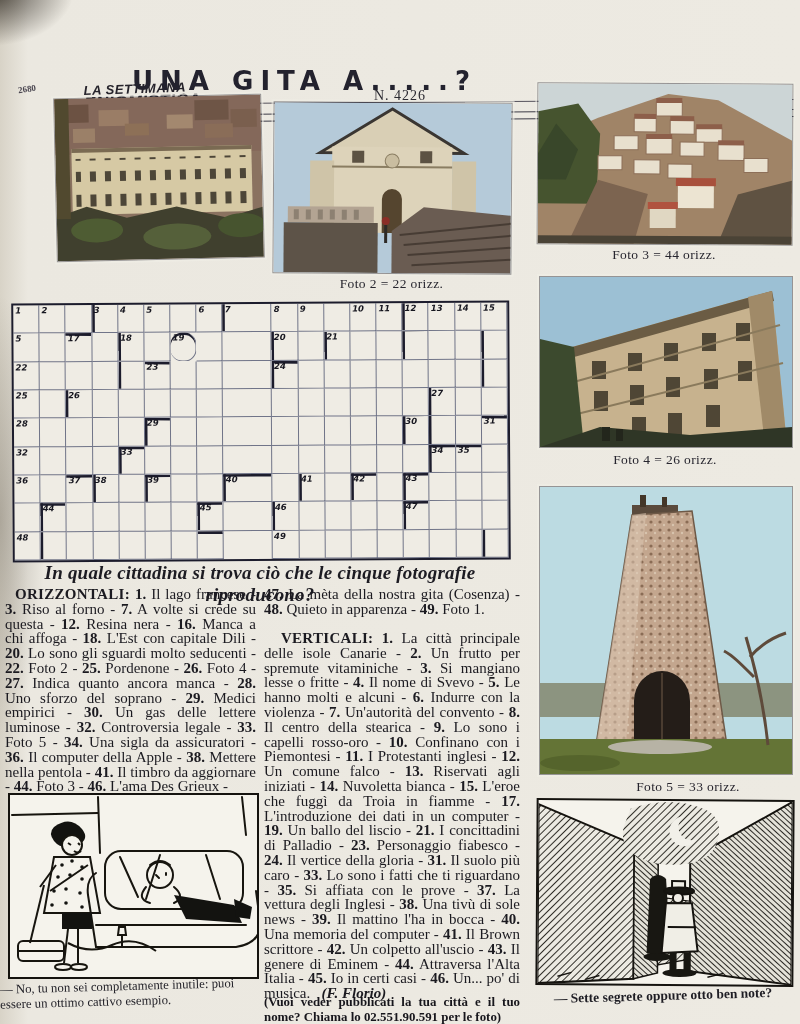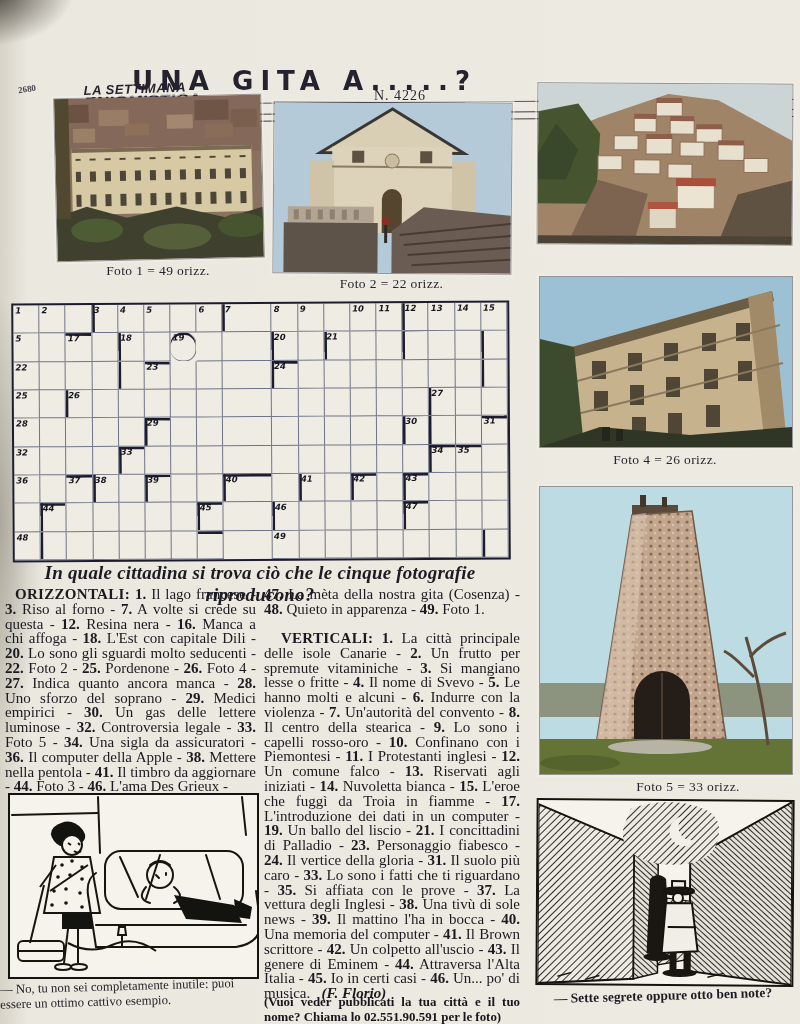--- a/index.html
+++ b/index.html
@@ -103,21 +103,20 @@
       <rect x="16" y="50" width="180" height="4" fill="#7a6a52"></rect>
       <rect x="20" y="60" width="172" height="23" fill="url(#winpat)"></rect>
       <rect x="20" y="88" width="172" height="23" fill="url(#winpat)"></rect>
       <polygon points="0,162 0,118 30,108 70,120 120,110 170,122 206,112 206,162" fill="#40402e"></polygon>
       <ellipse cx="40" cy="132" rx="26" ry="12" fill="#4e5c33"></ellipse>
       <ellipse cx="120" cy="140" rx="34" ry="13" fill="#55603a"></ellipse>
       <ellipse cx="185" cy="130" rx="24" ry="12" fill="#47542f"></ellipse>
       <rect x="0" y="0" width="14" height="120" fill="#51492f"></rect>
     </svg>
   </figure>
-  <figcaption class="abs caption" style="left:55px;top:263px;width:206px;">Foto 1 = 49 orizz.</figcaption>
 
   <figure class="abs photo" style="left:273px;top:102px;width:237px;height:170px;transform:rotate(.4deg);">
     <svg viewBox="0 0 237 170" width="237" height="170">
       <rect width="237" height="170" fill="#b5cad9"></rect>
       <polygon points="118,6 46,50 190,50" fill="#d9cfb5" stroke="#3a3632" stroke-width="3"></polygon>
       <rect x="58" y="44" width="120" height="86" fill="#ddd3ba"></rect>
       <rect x="36" y="58" width="24" height="74" fill="#cfc4a8"></rect>
       <rect x="178" y="58" width="24" height="74" fill="#cfc4a8"></rect>
       <line x1="58" y1="64" x2="178" y2="64" stroke="#8a7d62" stroke-width="2"></line>
       <rect x="78" y="48" width="12" height="12" fill="#5c5243"></rect>
@@ -177,20 +176,21 @@
       </g>
       <polygon points="30,160 60,96 110,110 96,160" fill="#7c6450"></polygon>
       <rect x="140" y="100" width="36" height="24" fill="#ece4d2"></rect>
         <rect x="138" y="94" width="40" height="8" fill="#a8503c"></rect>
       <rect x="112" y="124" width="26" height="20" fill="#e0d7c2"></rect>
         <rect x="110" y="118" width="30" height="7" fill="#b0533f"></rect>
       <polygon points="180,160 200,110 254,96 254,160" fill="#5f5242"></polygon>
       <rect x="0" y="152" width="254" height="8" fill="#4a4336"></rect>
     </svg>
   </figure>
+  <figcaption class="abs caption" style="left:537px;top:247px;width:254px;">Foto 3 = 44 orizz.</figcaption>
 
   <figure class="abs photo" style="left:539px;top:276px;width:252px;height:170px;">
     <svg viewBox="0 0 252 170" width="252" height="170">
       <rect width="252" height="170" fill="#9cc0d4"></rect>
       <polygon points="25,72 232,14 246,158 36,168" fill="#c7b28e"></polygon>
       <polygon points="25,72 232,14 234,24 27,82" fill="#6b5c44"></polygon>
       <polygon points="208,20 232,14 246,158 224,160" fill="#a08a68"></polygon>
       <g fill="#4f4635">
         <rect x="52" y="84" width="14" height="18"></rect>
           <rect x="88" y="76" width="14" height="18"></rect>

